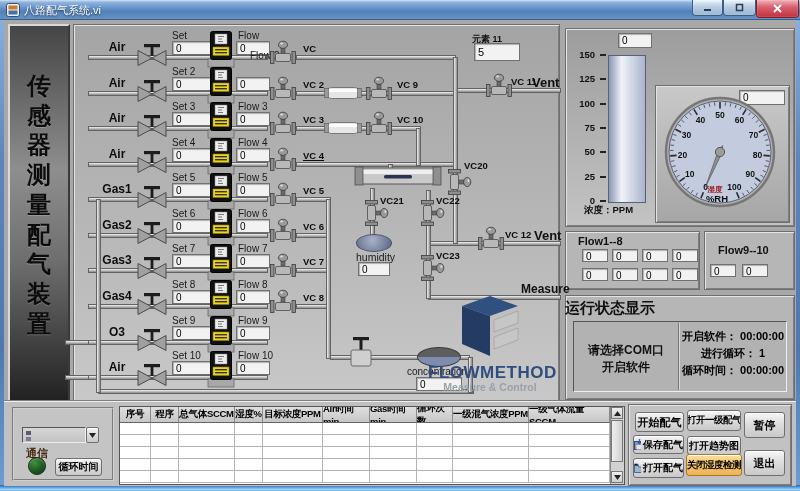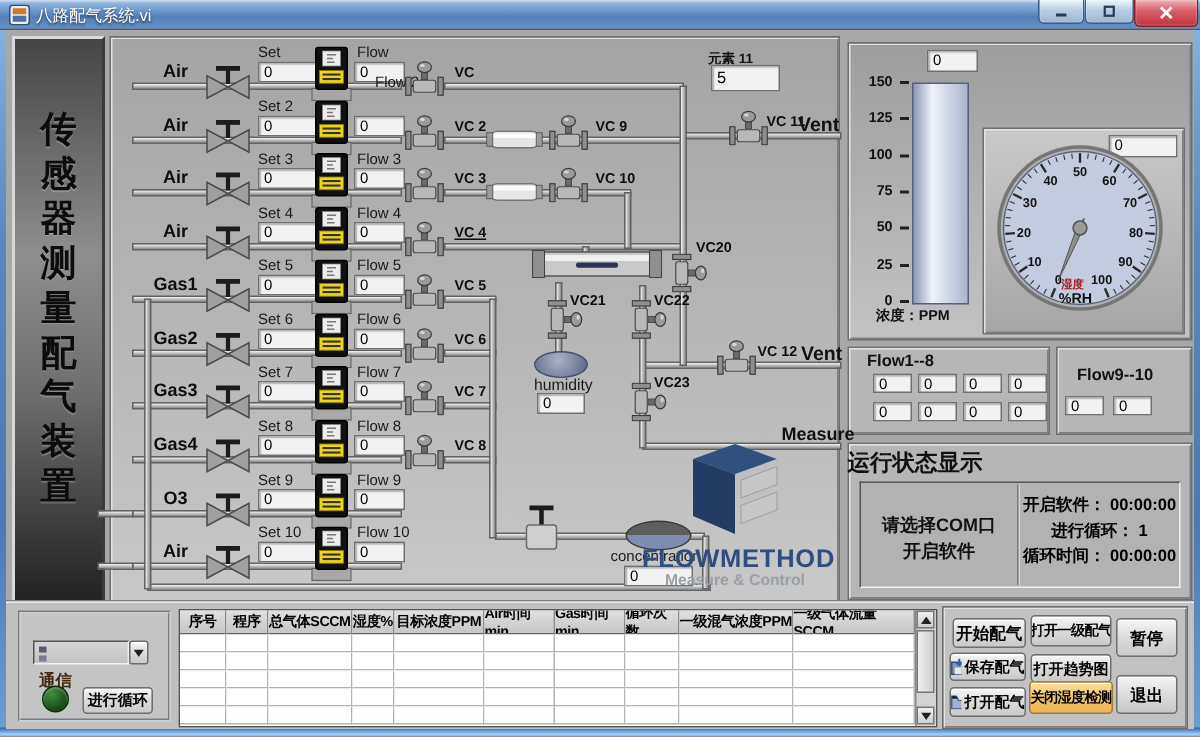--- a/index.html
+++ b/index.html
@@ -191,21 +191,21 @@
     </svg>
   </div>
   <div class="btn" style="left:86px;top:427px;width:13px;height:16px;border-radius:2px">
     <svg width="7" height="5">
         <polygon points="0,0 7,0 3.5,5" fill="#222"></polygon>
       </svg>
   </div>
   <div class="lbl" style="left:26px;top:446px;font:bold 11px 'Liberation Sans',sans-serif;color:#44280f">通信</div>
   <div class="abs" style="left:28px;top:457px;width:16px;height:16px;border-radius:50%;border:1px solid #0e2c0e;
               background:radial-gradient(circle at 35% 30%,#3f8f3f,#1c521c 60%,#0e330e);box-shadow:inset 0 1px 2px rgba(255,255,255,.35)"></div>
-  <div class="btn" able="true" style="left:55px;top:458px;width:47px;height:18px;font-size:10px">进行循环</div>
+  <div class="btn" able="true" style="left:55px;top:458px;width:47px;height:18px;font-size:10px">循环时间</div>
 
   <div class="abs" style="left:119px;top:406px;width:506px;height:79px;border:1px solid #555;background:#fff;box-sizing:border-box"></div>
   <div class="abs" style="left:610px;top:407px;width:14px;height:77px;background:#d2d2d2;border-left:1px solid #888;box-sizing:border-box"></div>
   <div class="sb-btn" style="top:407px">
     <svg width="7" height="5">
         <polygon points="3.5,0 7,5 0,5" fill="#222"></polygon>
       </svg>
   </div>
   <div class="abs" style="left:611px;top:420px;width:12px;height:42px;background:linear-gradient(90deg,#efefef,#cfcfcf);border:1px solid #777;box-sizing:border-box"></div>
   <div class="sb-btn" style="top:471px">

